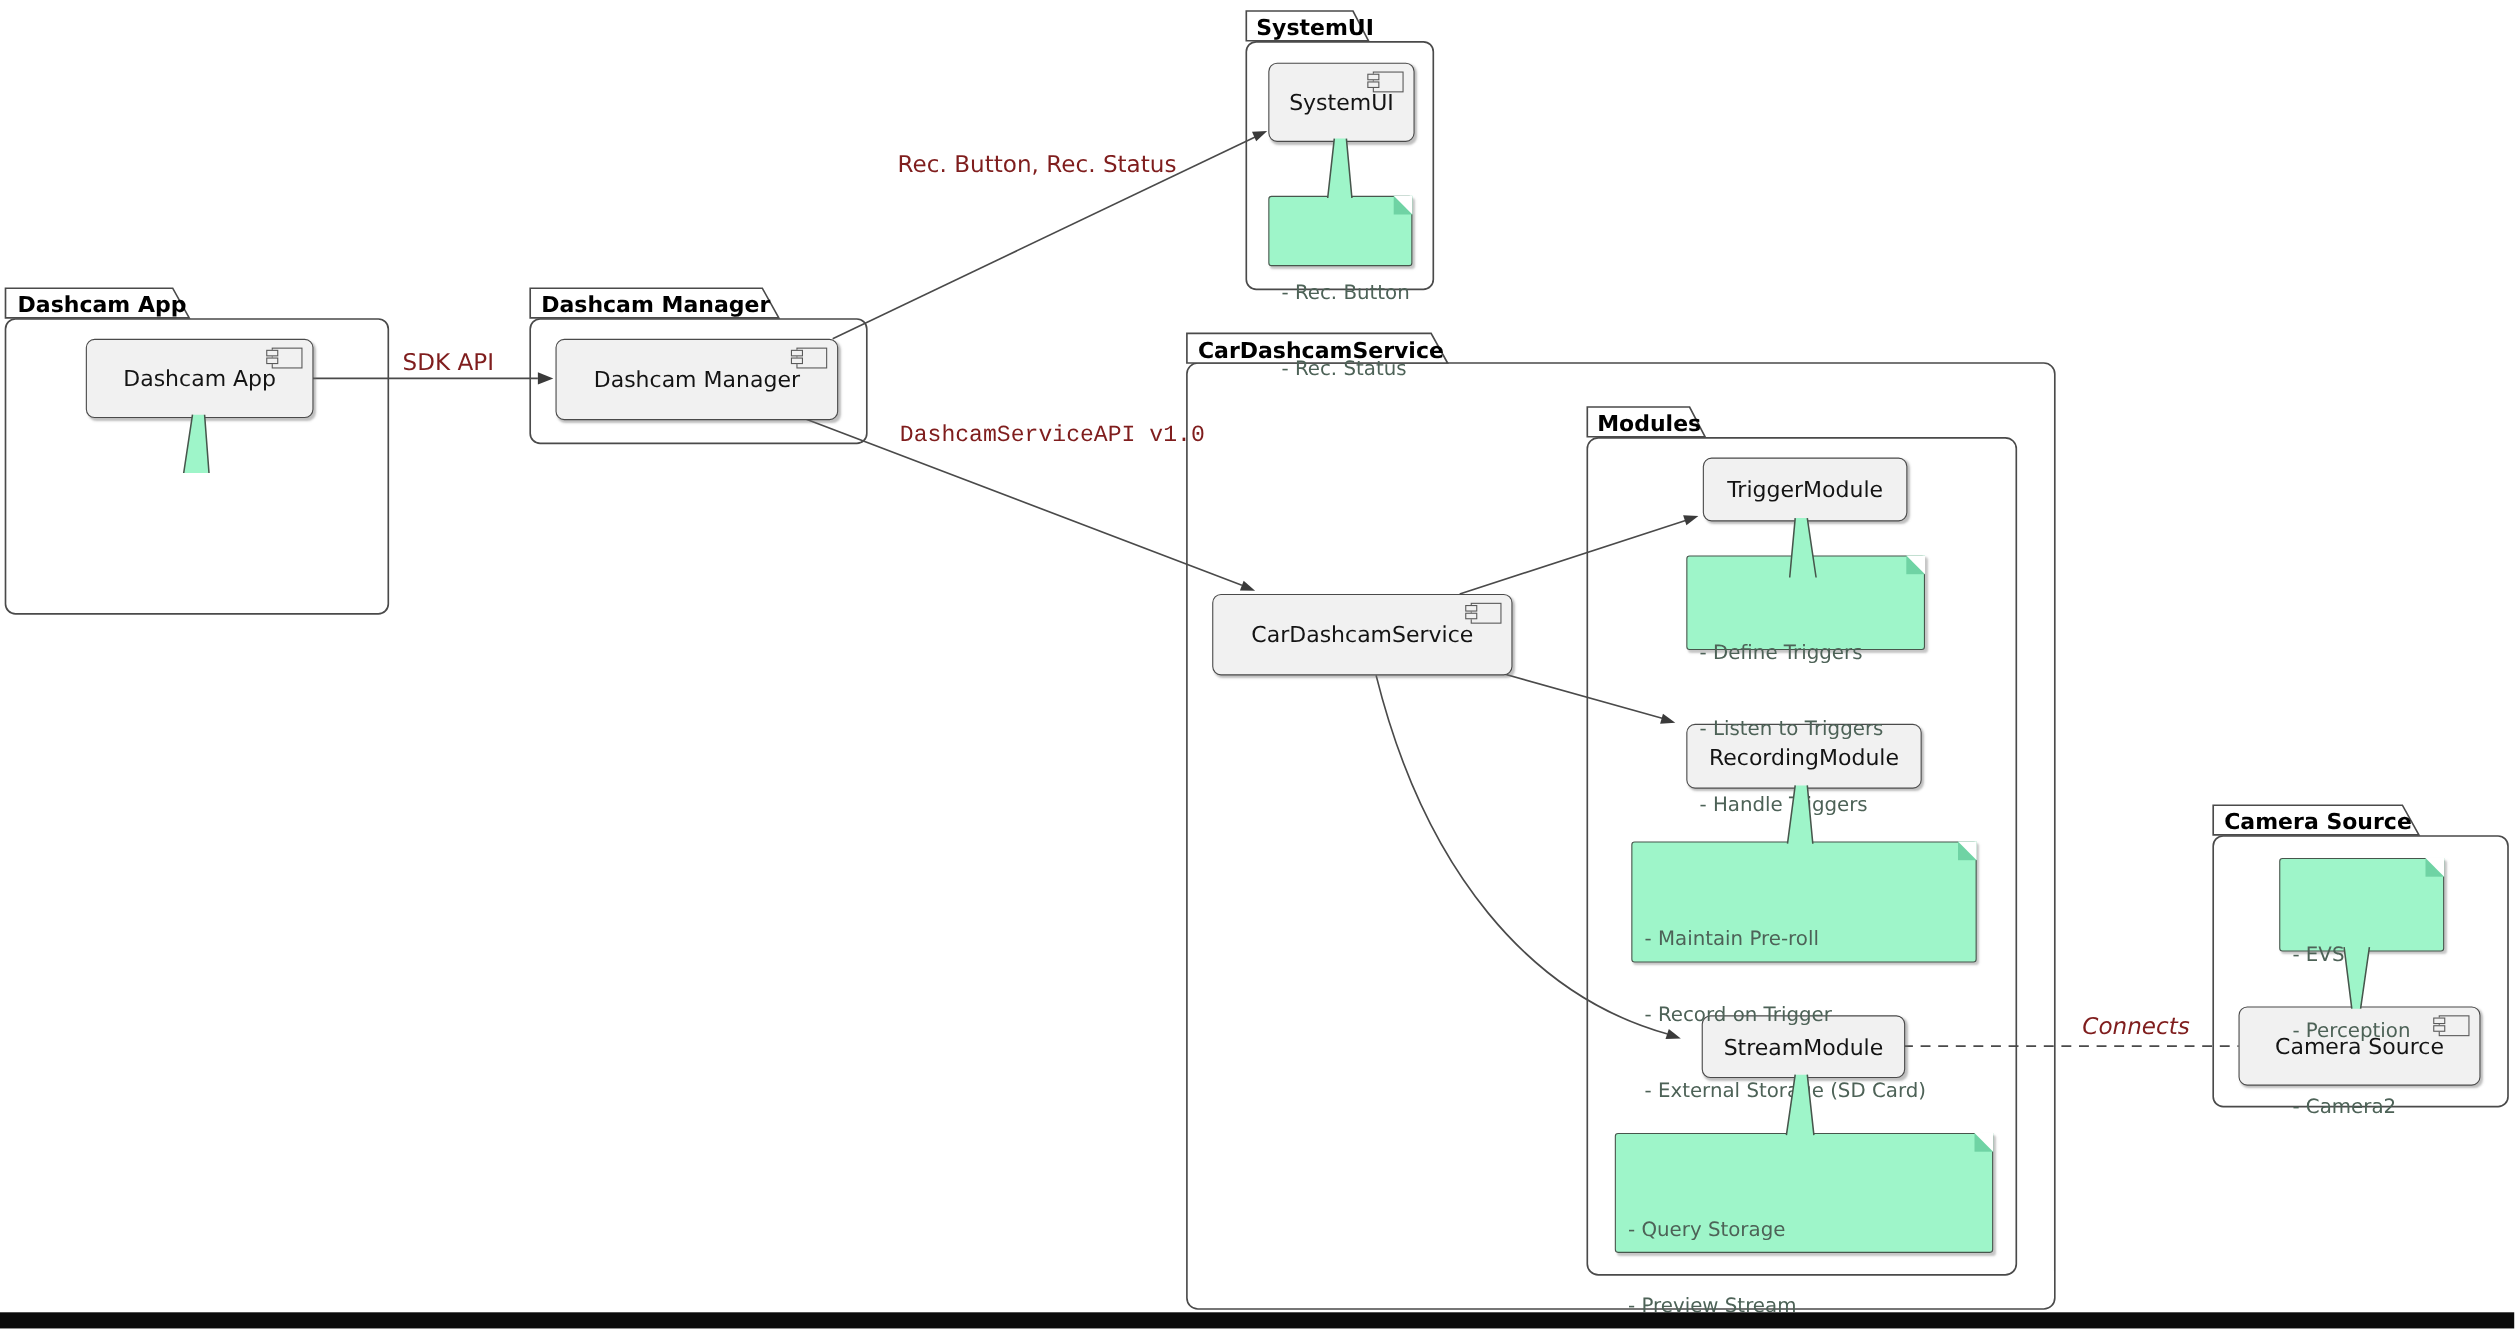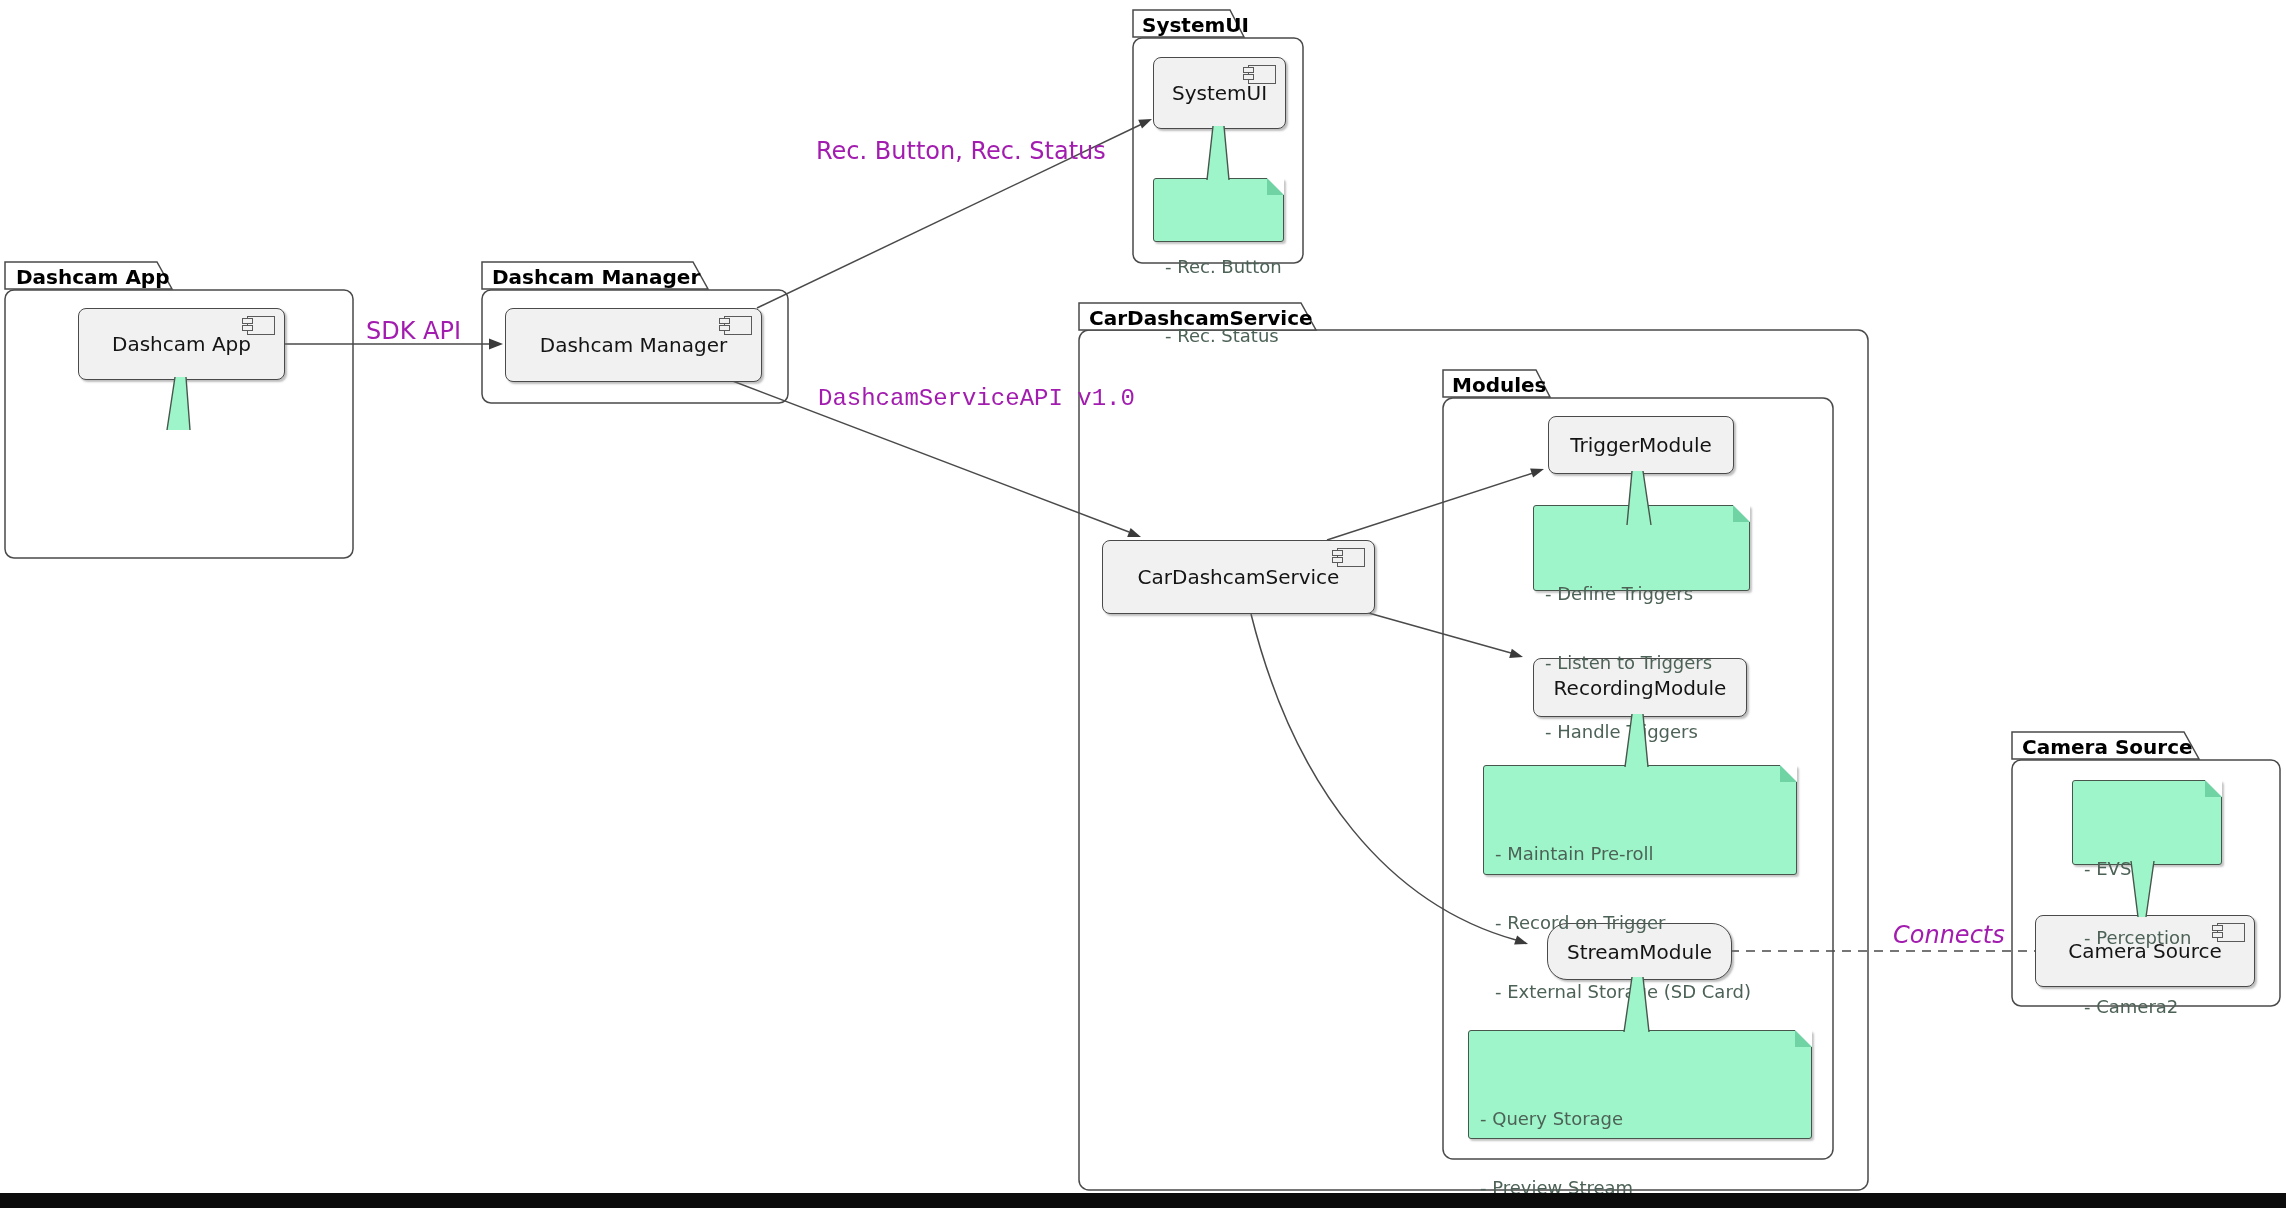--- a/index.html
+++ b/index.html
@@ -13,21 +13,21 @@
   .cicon{position:absolute;top:7px;right:9px;width:26px;height:17px;border:1.6px solid #5a5a5a;background:#F1F1F1;}
   .cicon::before,.cicon::after{content:"";position:absolute;left:-6px;width:9px;height:4px;
         border:1.4px solid #5a5a5a;background:#F1F1F1;}
   .cicon::before{top:1px;} .cicon::after{top:8px;}
   .note{position:absolute;background:#9EF5C9;border:1.4px solid #47564C;border-radius:3px;
         box-shadow:2px 2px 2px rgba(110,110,110,.4);padding:7px 11px 5px 11px;
         font-size:18px;line-height:23px;color:#4D6257;white-space:pre;}
   .note .nline{white-space:pre;}
   .fold{position:absolute;top:-1px;right:-1px;width:0;height:0;border-style:solid;
         border-width:0 17px 17px 0;border-color:#ffffff #ffffff #6FD3A4 transparent;}
-  .elabel{position:absolute;font-size:24px;color:#a21caf;white-space:nowrap;}
+  .elabel{position:absolute;font-size:21px;color:#7f1d1d;white-space:nowrap;}
   .blackbar{position:absolute;left:0;top:1193px;width:2286px;height:15px;background:#0b0b0b;}
 </style>
 </head>
 <body>
 
 <div id="canvas">
 
   <svg class="layer" width="2286" height="1208">
     <g stroke="#4A4A4A" stroke-width="1.5" fill="#ffffff">
 
@@ -90,21 +90,21 @@
   <div class="comp" style="left:1102px;top:540px;width:271px;height:72px;">
     <span class="cicon"></span>
     <span>CarDashcamService</span>
   </div>
   <div class="comp" style="left:1548px;top:416px;width:184px;height:56px;">
     <span>TriggerModule</span>
   </div>
   <div class="comp" style="left:1533px;top:658px;width:212px;height:57px;">
     <span>RecordingModule</span>
   </div>
-  <div class="comp" style="left:1547px;top:923px;width:183px;height:55px;border-radius:20px;">
+  <div class="comp" style="left:1547px;top:923px;width:183px;height:55px;">
     <span>StreamModule</span>
   </div>
   <div class="comp" style="left:2035px;top:915px;width:218px;height:70px;">
     <span class="cicon"></span>
     <span>Camera Source</span>
   </div>
 
   <div class="note" style="left:1153px;top:178px;width:107px;height:50px;">
     <span class="fold"></span>
     <div class="nline">- Rec. Button</div>

